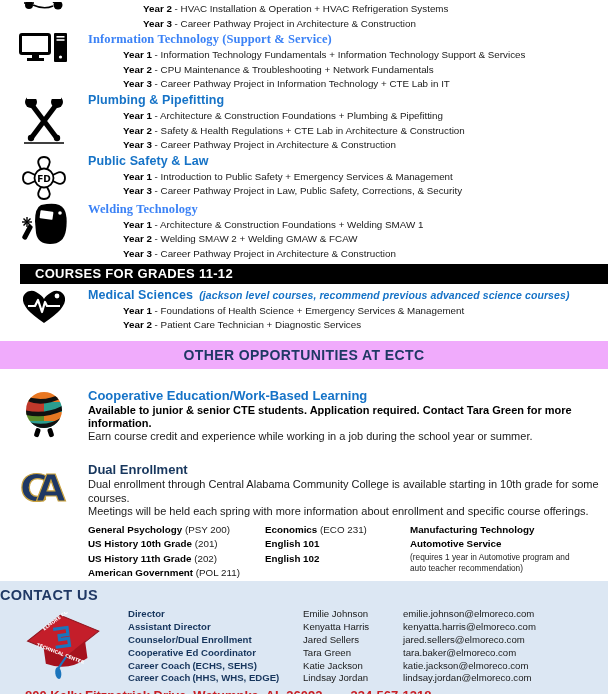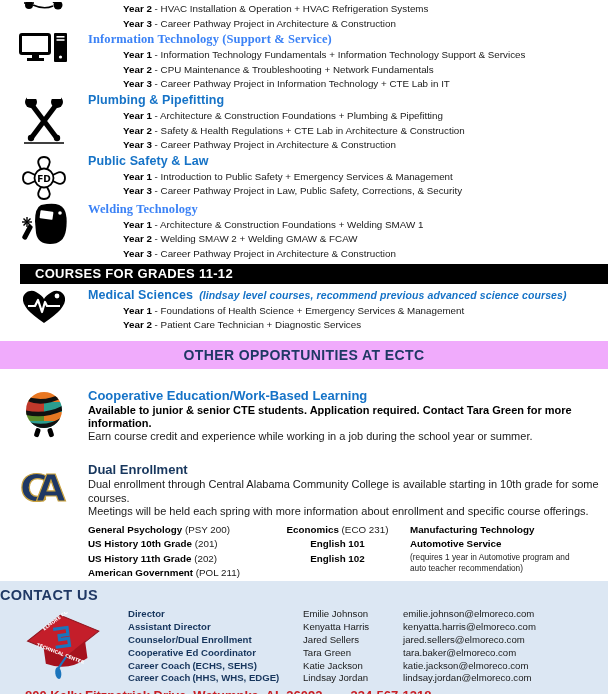--- a/index.html
+++ b/index.html
@@ -11,38 +11,38 @@
   }
   .prog { display:flex; }
   .icon-cell { width:88px; min-width:88px; display:flex; justify-content:center; align-items:flex-start; padding-top:2px; }
   .body-cell { flex:1; min-width:0; }
   .prog-title { font-size:12.5px; line-height:17px; font-weight:bold; letter-spacing:.1px; }
   .red  { color:#3b82f6;font-family:Liberation Serif, serif; }
   .blue { color:#1673C7; }
   .navy { color:#17365D; }
   .year { font-size:9.8px; line-height:14.6px; margin-left:35px; color:#1a1a1a; white-space:nowrap; }
   .year b { color:#000; }
-  .partial-block { padding-top:2px; }
+  .partial-block { padding-top:2px;gap:20px; }
   .banner-blue {
     margin-left:20px; margin-top:2px; height:20px; background:#000000;
     color:#fff; font-weight:bold; font-size:13px; line-height:20px;
     padding-left:15px; letter-spacing:.3px;
   }
   .band {
     margin-top:8px; height:28px; background:#f0abfc; text-align:center;
     color:#1F3864; font-weight:bold; font-size:14px; line-height:28px; letter-spacing:.4px;
   }
   .medical-block { margin-top:3px; }
   .med-note { font-size:10.5px; font-style:italic; font-weight:bold; color:#1673C7; margin-left:6px; }
   .opp { margin-top:19px; }
   .opp-title { font-size:13px; line-height:16px; font-weight:bold; }
   .opp-line { font-size:11px; line-height:13.2px; }
   .opp-line.b { font-weight:bold; color:#000; }
   .courses { display:flex; margin-left:88px; margin-top:5px; }
-  .ccol1 { width:177px; } .ccol2 { width:145px;text-align:center; } .ccol3 { width:175px; }
+  .ccol1 { width:177px; } .ccol2 { width:145px; } .ccol3 { width:175px; }
   .citem { font-size:9.8px; line-height:14.5px; white-space:nowrap; }
   .citem b { color:#000; }
   .cnote { font-size:8.3px; line-height:11px; white-space:normal; width:160px; color:#222; }
   .contact { flex:1; background:#DCE7F3; margin-top:0; padding-top:5px; }
   .contact-title { text-align:left; color:#1F3864; font-weight:bold; font-size:14.5px; line-height:19px; letter-spacing:.4px; }
   .contact-grid { display:flex; margin-top:3px; }
   .logo-cell { width:128px; min-width:128px; display:flex; justify-content:center; align-items:flex-start; padding-top:4px; }
   .roles-col { width:175px; min-width:175px; }
   .names-col { width:100px; min-width:100px; }
   .emails-col { flex:1; }
@@ -168,21 +168,21 @@
 
   <div class="prog medical-block">
     <div class="icon-cell">
       <svg width="46" height="36" viewBox="0 0 46 36">
         <path d="M23,34 C8,24 1,16 2,9 C3,3 10,0 15,3 C19,5 22,8 23,10 C24,8 27,5 31,3 C36,0 43,3 44,9 C45,16 38,24 23,34 Z" fill="#000"></path>
         <polyline points="7,17 14,17 17,11 21,23 24,13 26,17 39,17" fill="none" stroke="#fff" stroke-width="2.2" stroke-linejoin="round"></polyline>
         <circle cx="36" cy="7" r="2.4" fill="#fff"></circle>
       </svg>
     </div>
     <div class="body-cell">
-      <div class="prog-title blue"><span>Medical Sciences</span><span class="med-note">(lindsay level courses, recommend previous advanced science courses)</span></div>
+      <div class="prog-title blue"><span>Medical Sciences</span><span class="med-note">(jackson level courses, recommend previous advanced science courses)</span></div>
       <div class="year"><b>Year 1</b> - <span>Foundations of Health Science + Emergency Services &amp; Management</span></div>
       <div class="year"><b>Year 2</b> - <span>Patient Care Technician + Diagnostic Services</span></div>
     </div>
   </div>
 
   <div class="band">OTHER OPPORTUNITIES AT ECTC</div>
 
   <div class="prog opp">
     <div class="icon-cell">
       <svg width="42" height="48" viewBox="0 0 42 48">

